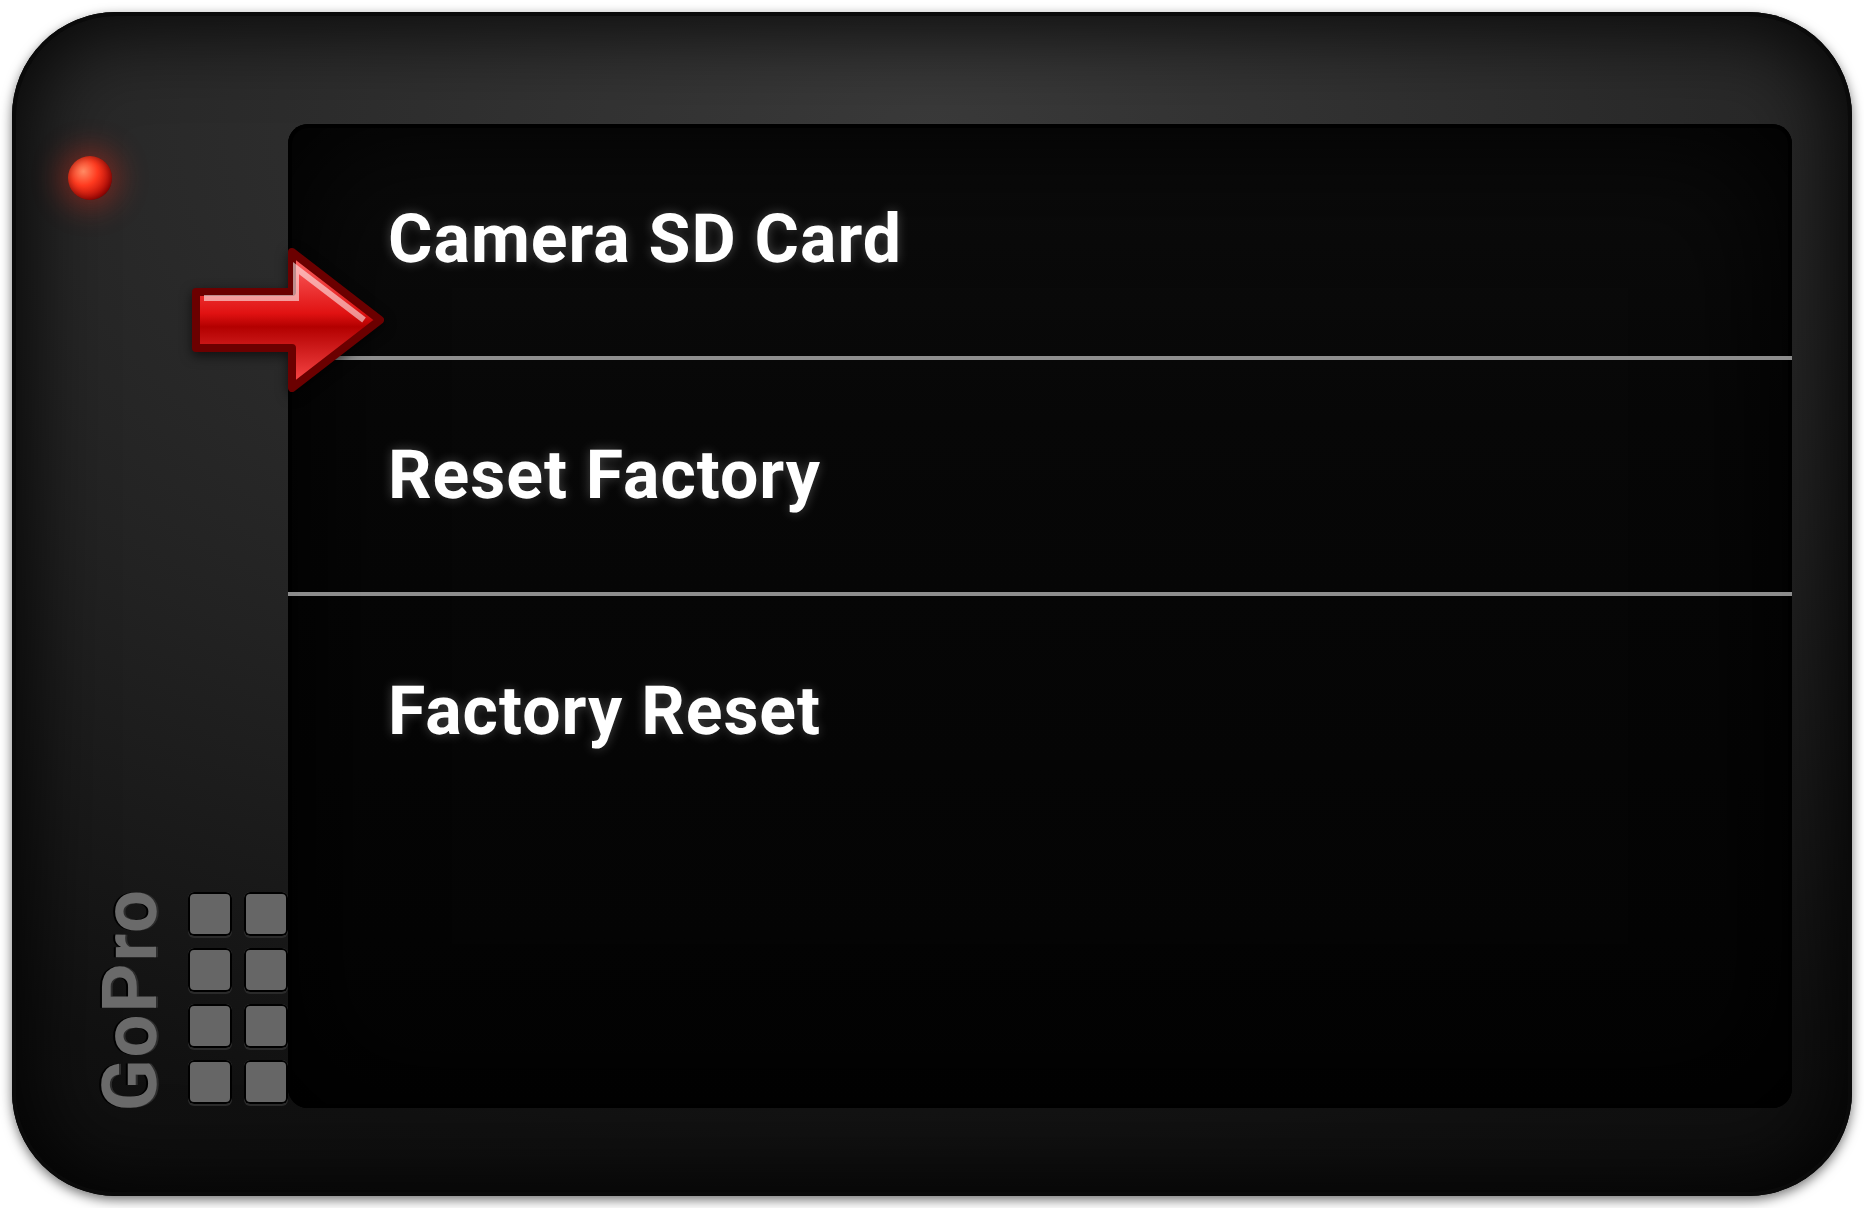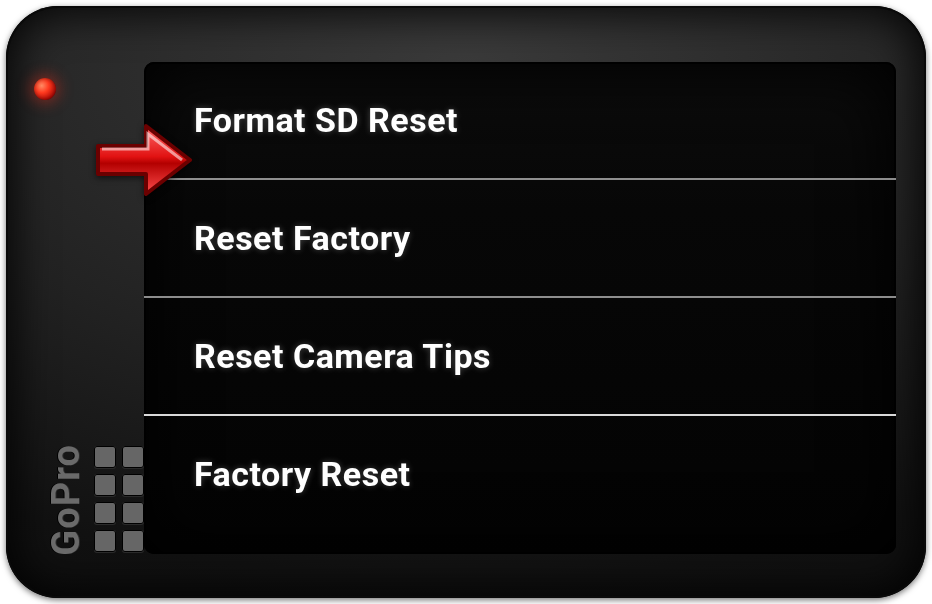--- a/index.html
+++ b/index.html
@@ -146,27 +146,24 @@
         <span></span>
         <span></span>
         <span></span>
         <span></span>
     </span>
   </div>
 
   <div class="screen">
     <ul class="menu">
       <li class="menu-item">
-        <span>Format SD Reset</span>
+        <span>Camera SD Card</span>
       </li>
       <li class="menu-item">
         <span>Reset Factory</span>
-      </li>
-      <li class="menu-item">
-        <span>Reset Camera Tips</span>
       </li>
       <li class="menu-item">
         <span>Factory Reset</span>
       </li>
     </ul>
   </div>
 
   <div class="arrow">
     <svg viewBox="0 0 100 80">
       <defs>

